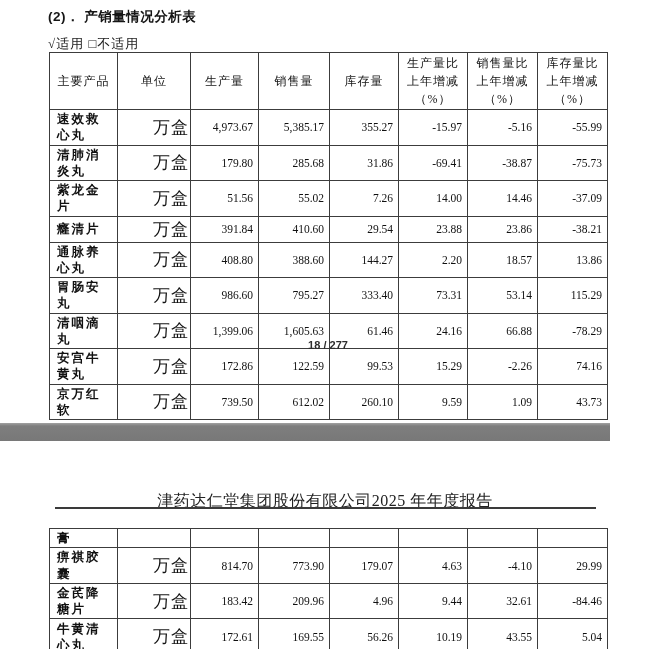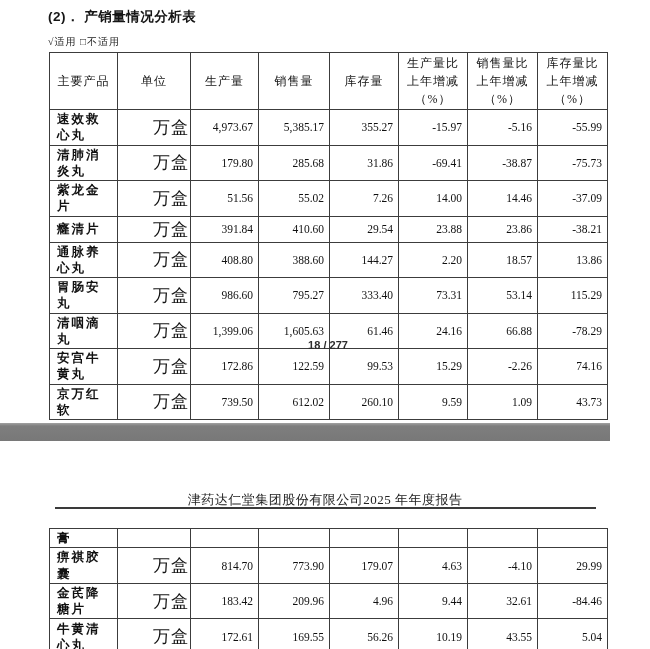--- a/index.html
+++ b/index.html
@@ -13,21 +13,21 @@
   .canvas { position: relative; width: 610px; height: 649px; overflow: hidden; background: #fff; }
 
   .section-title {
     position: absolute; left: 48px; top: 8px; margin: 0;
     font-family: "Liberation Sans", sans-serif;
     font-size: 13.5px; font-weight: bold; color: #151515;
     letter-spacing: 0.5px;
   }
   .applicable {
     position: absolute; left: 48px; top: 35px;
-    font-size: 10px; color: #1c1c1c; letter-spacing: 1px;
+    font-size: 13px; color: #1c1c1c; letter-spacing: 1px;
   }
 
   table.report-table {
     position: absolute; left: 49px;
     border-collapse: collapse; table-layout: fixed;
     width: 558px;
   }
   .t1 { top: 52px; }
   .t2 { top: 528px; }
   .report-table th, .report-table td {
@@ -66,21 +66,21 @@
     font-weight: bold; font-size: 11px; color: #2d2d2d;
   }
 
   .page-gap {
     position: absolute; left: 0; top: 423px; width: 650px; height: 18px;
     background: linear-gradient(180deg, #a2a2a2 0px, #7e7e7e 3px, #787878 100%);
   }
 
   .report-header {
     position: absolute; left: 0; top: 491px; width: 650px;
-    text-align: center; font-size: 13px; color: #222222;
+    text-align: center; font-size: 16px; color: #222222;
     letter-spacing: 0.5px;
   }
   .header-rule {
     position: absolute; left: 55px; top: 507px; width: 541px; height: 0;
     border-top: 2px solid #3a3a3a;
   }
 </style>
 </head>
 <body>
 

